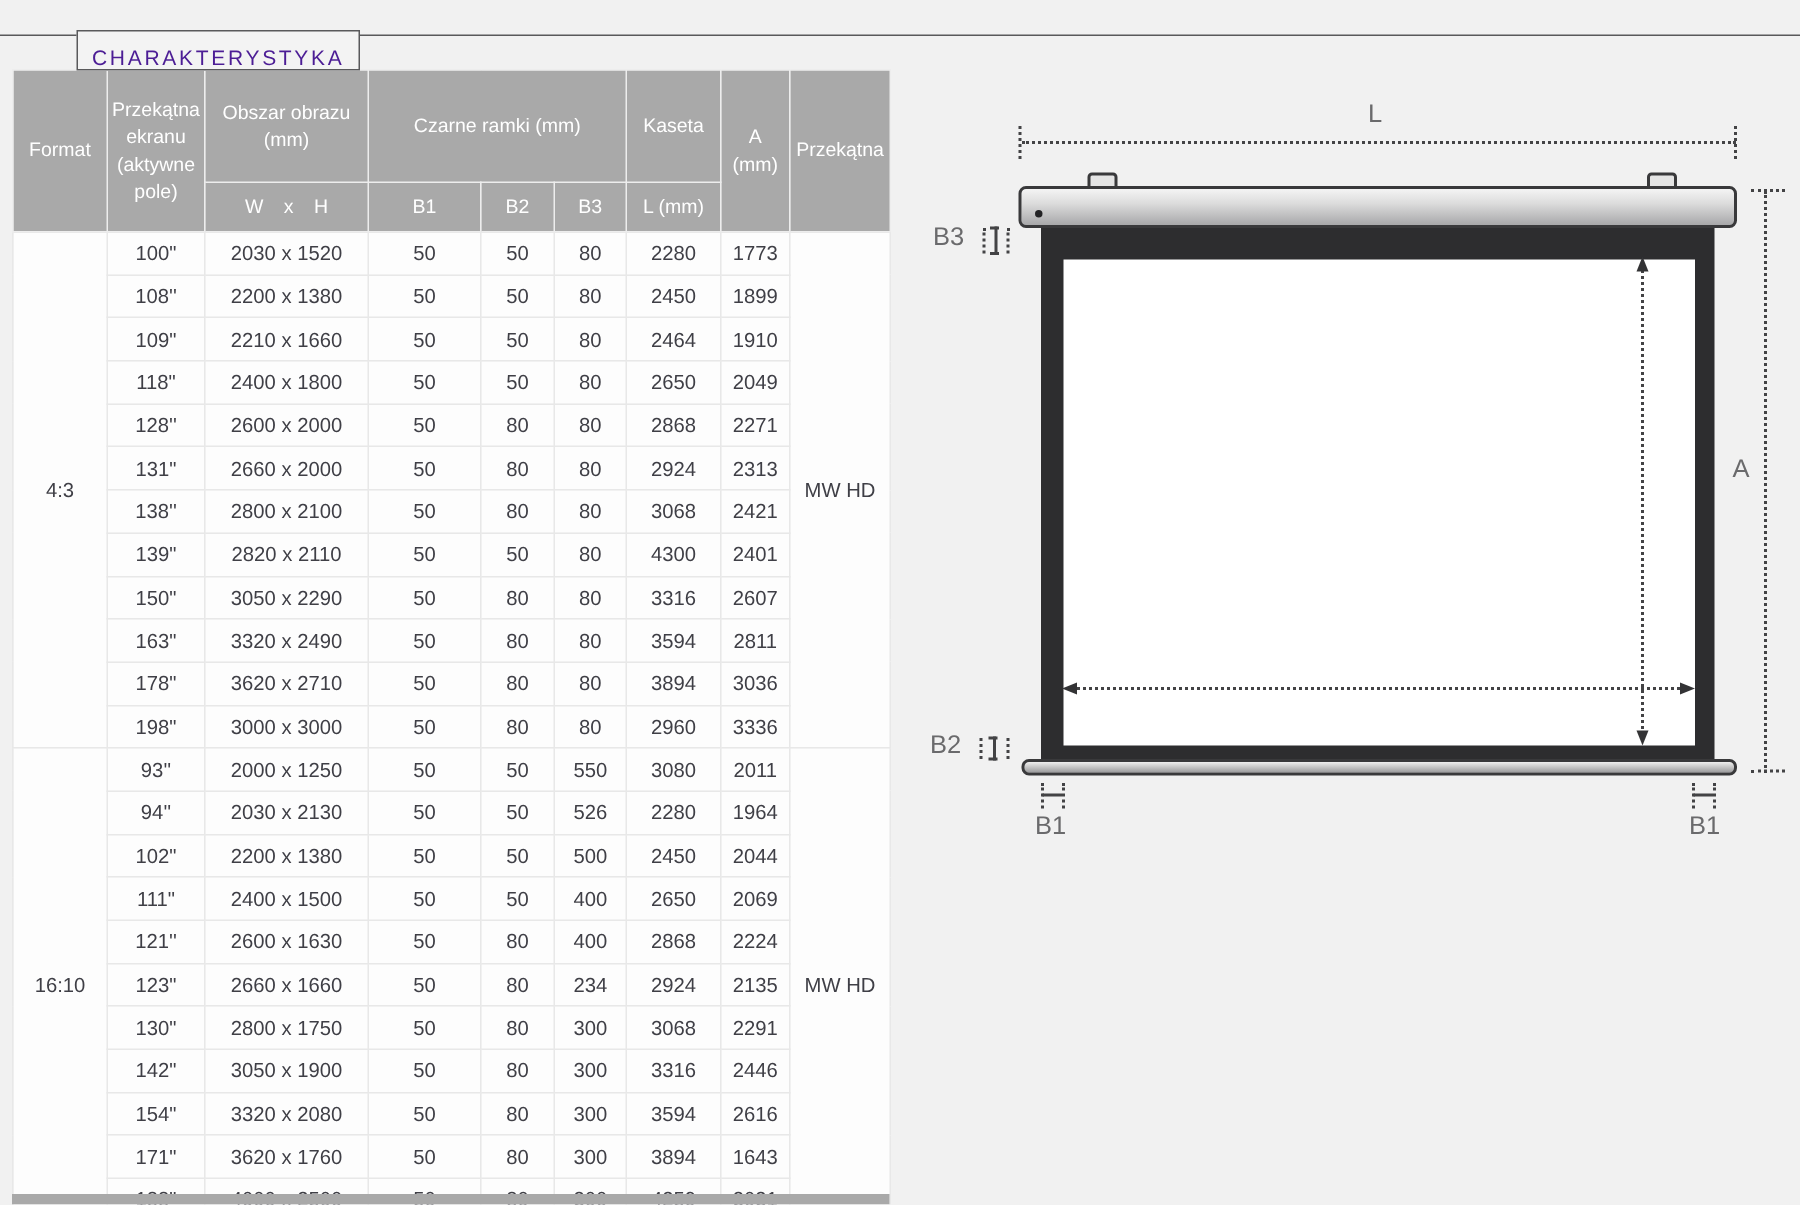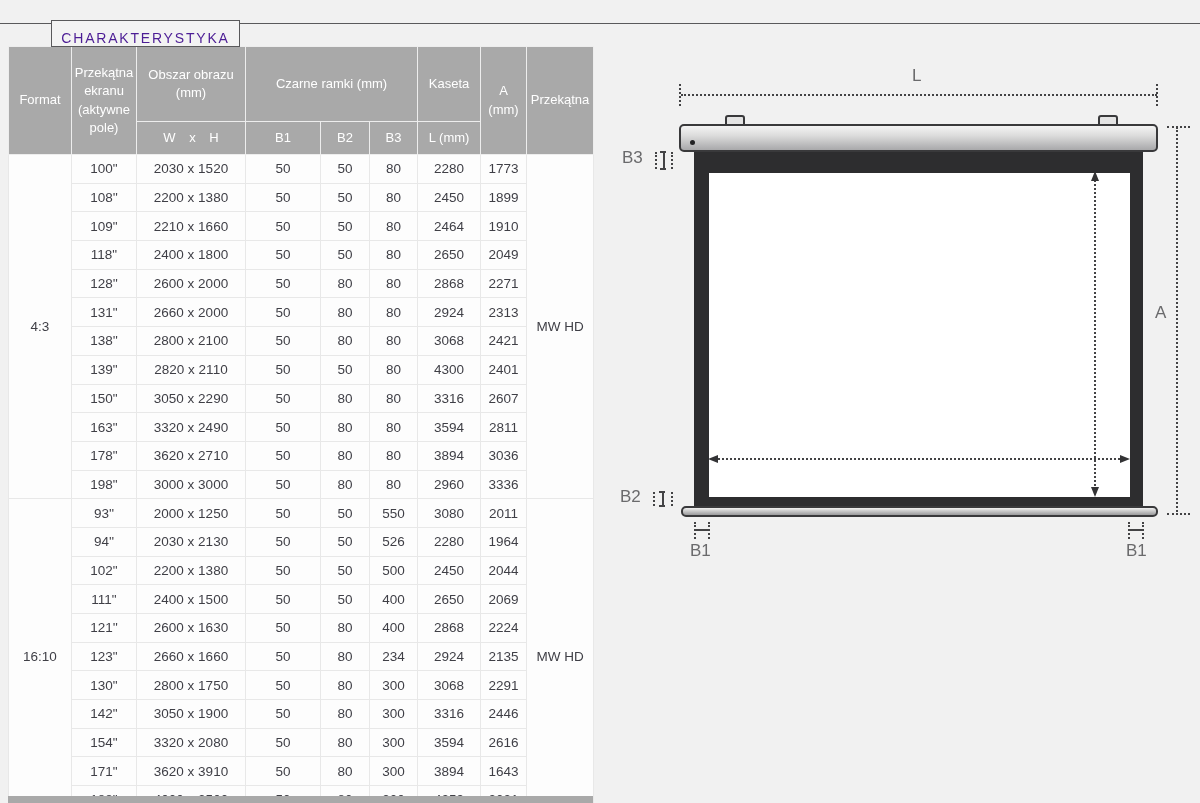--- a/index.html
+++ b/index.html
@@ -293,21 +293,21 @@
         <td>154"</td>
         <td>3320 x 2080</td>
         <td>50</td>
         <td>80</td>
         <td>300</td>
         <td>3594</td>
         <td>2616</td>
       </tr>
       <tr>
         <td>171"</td>
-        <td>3620 x 3910</td>
+        <td>3620 x 1760</td>
         <td>50</td>
         <td>80</td>
         <td>300</td>
         <td>3894</td>
         <td>1643</td>
       </tr>
       <tr>
         <td>188"</td>
         <td>4000 x 2500</td>
         <td>50</td>

